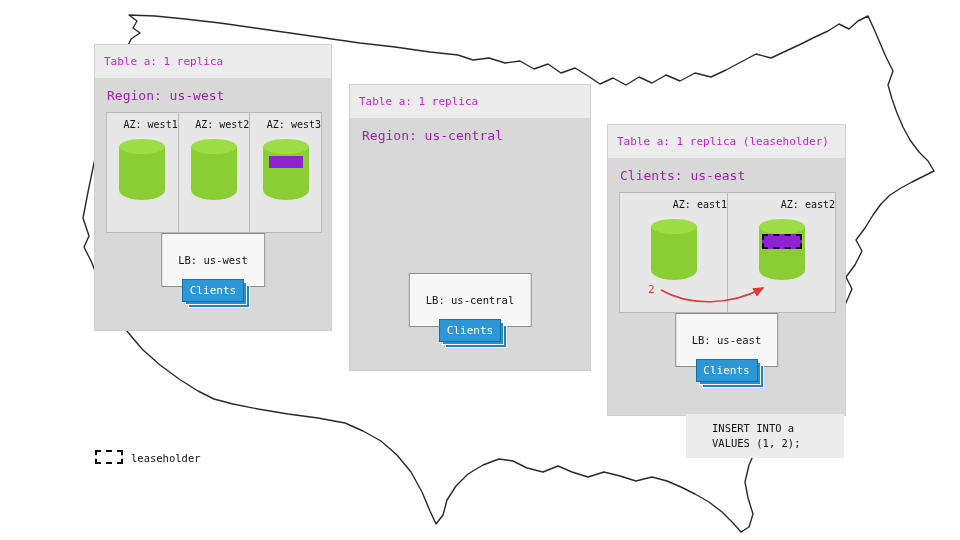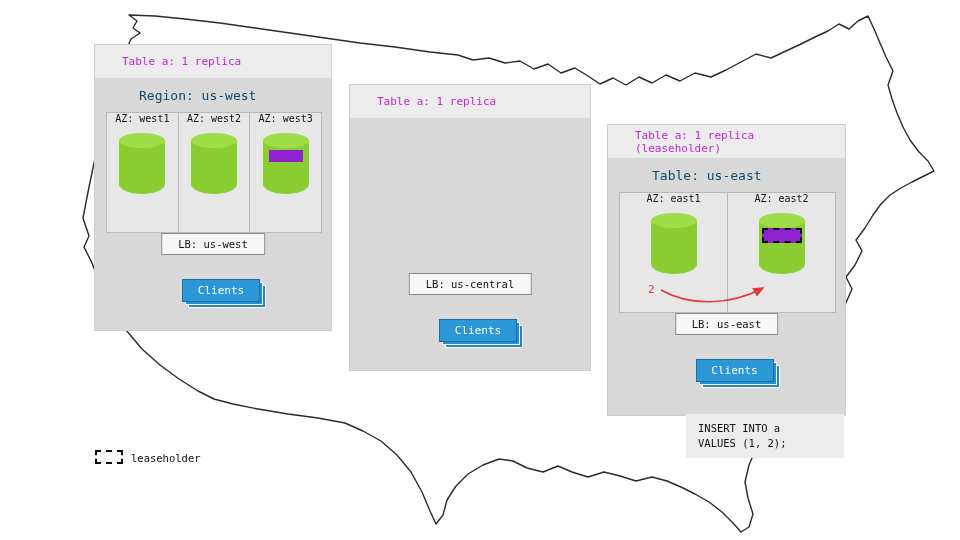--- a/index.html
+++ b/index.html
@@ -2,56 +2,56 @@
 <html><head>
 <meta charset="utf-8">
 <style>
   html,body{margin:0;padding:0;background:#ffffff;}
   body{font-family:"DejaVu Sans Mono", monospace; color:#111;}
   .stage{position:relative;width:960px;height:540px;overflow:hidden;background:#fff;}
   .map-svg{position:absolute;left:0;top:0;width:960px;height:540px;}
 
   
   .panel{position:absolute;background:#d8d8d8;box-shadow:0 0 0 1px #cfcfcf;}
-  .panel-header{height:33px;background:#ececec;display:flex;align-items:center;padding-left:27px;
+  .panel-header{height:33px;background:#ececec;display:flex;align-items:center;padding-left:9px;
     font-size:11px;color:#c227d4;letter-spacing:0;}
-  .region-title{position:absolute;left:12px;top:43px;font-size:13px;color:#0c4a6e;margin-left:32px;}
+  .region-title{position:absolute;left:12px;top:43px;font-size:13px;color:#a21caf;}
   .az-row{position:absolute;left:11px;right:9px;top:67px;height:121px;background:#e7e7e7;
     border:1px solid #b9b9b9;display:flex;box-sizing:border-box;}
-  .az-cell{flex:1;border-right:1px solid #b9b9b9;text-align:center;padding-top:0;box-sizing:border-box;}
+  .az-cell{flex:1;border-right:1px solid #b9b9b9;text-align:right;padding-top:6px;box-sizing:border-box;}
   .az-cell:last-child{border-right:none;}
   .az-label{font-size:10px;color:#111;}
 
   
   .cyl{position:relative;width:46px;height:62px;margin:9px auto 0;}
   .cyl-body{position:absolute;left:0;top:7px;width:46px;height:54px;background:#8bce33;
     border-radius:0 0 23px 23px / 0 0 10px 10px;}
   .cyl-top{position:absolute;left:0;top:0;width:46px;height:15px;background:#9ddd45;border-radius:50%;}
   .replica-bar{position:absolute;left:6px;top:17px;width:34px;height:12px;background:#8e22d1;z-index:2;}
   .replica-bar.leaseholder{left:3px;top:15px;width:36px;height:11px;border:2px dashed #0a0a0a;}
 
   
   .lb-box{position:absolute;top:188px;left:50%;transform:translateX(-50%);
-    background:#f7f7f7;border:1px solid #8a8a8a;font-size:10.5px;padding:4px 16px;white-space:nowrap;}
+    background:#f7f7f7;border:1px solid #8a8a8a;font-size:10.5px;padding:20px 16px;white-space:nowrap;}
 
   
   .clients{position:absolute;top:234px;left:50%;transform:translateX(-50%);width:62px;height:23px;}
-  .clients .s2,.clients .s1,.clients .face{position:absolute;width:78px;height:23px;box-sizing:border-box;}
+  .clients .s2,.clients .s1,.clients .face{position:absolute;width:62px;height:23px;box-sizing:border-box;}
   .clients .s2{left:6px;top:6px;background:#1f86c2;border:1px solid #fff;}
   .clients .s1{left:3px;top:3px;background:#2690cd;border:1px solid #fff;}
   .clients .face{left:0;top:0;background:#2b97d6;border:1px solid #1a6fa0;color:#fff;
     display:flex;align-items:center;justify-content:center;font-size:11px;}
 
   
   .step-num{position:absolute;left:40px;top:158px;color:#e03a3a;font-size:11px;}
   .arrow-svg{position:absolute;left:47px;top:146px;width:120px;height:42px;overflow:visible;}
 
   
   .sql-box{position:absolute;left:686px;top:414px;width:158px;height:44px;background:#ececec;
-    padding:7px 0 0 12px;box-sizing:border-box;font-size:10.5px;line-height:15px;color:#111;}
+    padding:7px 0 0 26px;box-sizing:border-box;font-size:10.5px;line-height:15px;color:#111;}
 
   
   .legend{position:absolute;left:95px;top:450px;display:flex;align-items:flex-end;font-size:10.5px;}
   .legend-swatch{display:inline-block;width:24px;height:10px;border:2px dashed #0a0a0a;background:#fff;margin-right:8px;}
 </style>
 </head>
 <body>
 
 <div class="stage">
 
@@ -121,33 +121,34 @@
       <div class="s2"></div>
       <div class="s1"></div>
       <div class="face">Clients</div>
     </div>
   </div>
 
   <div class="panel" style="left:350px;top:85px;width:240px;height:285px;">
     <div class="panel-header">
       <span>Table a: 1 replica</span>
     </div>
+    <div class="region-title">Region: us-central</div>
     <div class="lb-box">LB: us-central</div>
     <div class="clients">
       <div class="s2"></div>
       <div class="s1"></div>
       <div class="face">Clients</div>
     </div>
   </div>
 
   <div class="panel" style="left:608px;top:125px;width:237px;height:290px;">
     <div class="panel-header">
       <span>Table a: 1 replica (leaseholder)</span>
     </div>
-    <div class="region-title">Table: us-east</div>
+    <div class="region-title">Clients: us-east</div>
     <div class="az-row">
       <div class="az-cell">
         <div class="az-label">AZ: east1</div>
         <div class="cyl">
             <div class="cyl-body"></div>
             <div class="cyl-top"></div>
           </div>
       </div>
       <div class="az-cell">
         <div class="az-label">AZ: east2</div>

